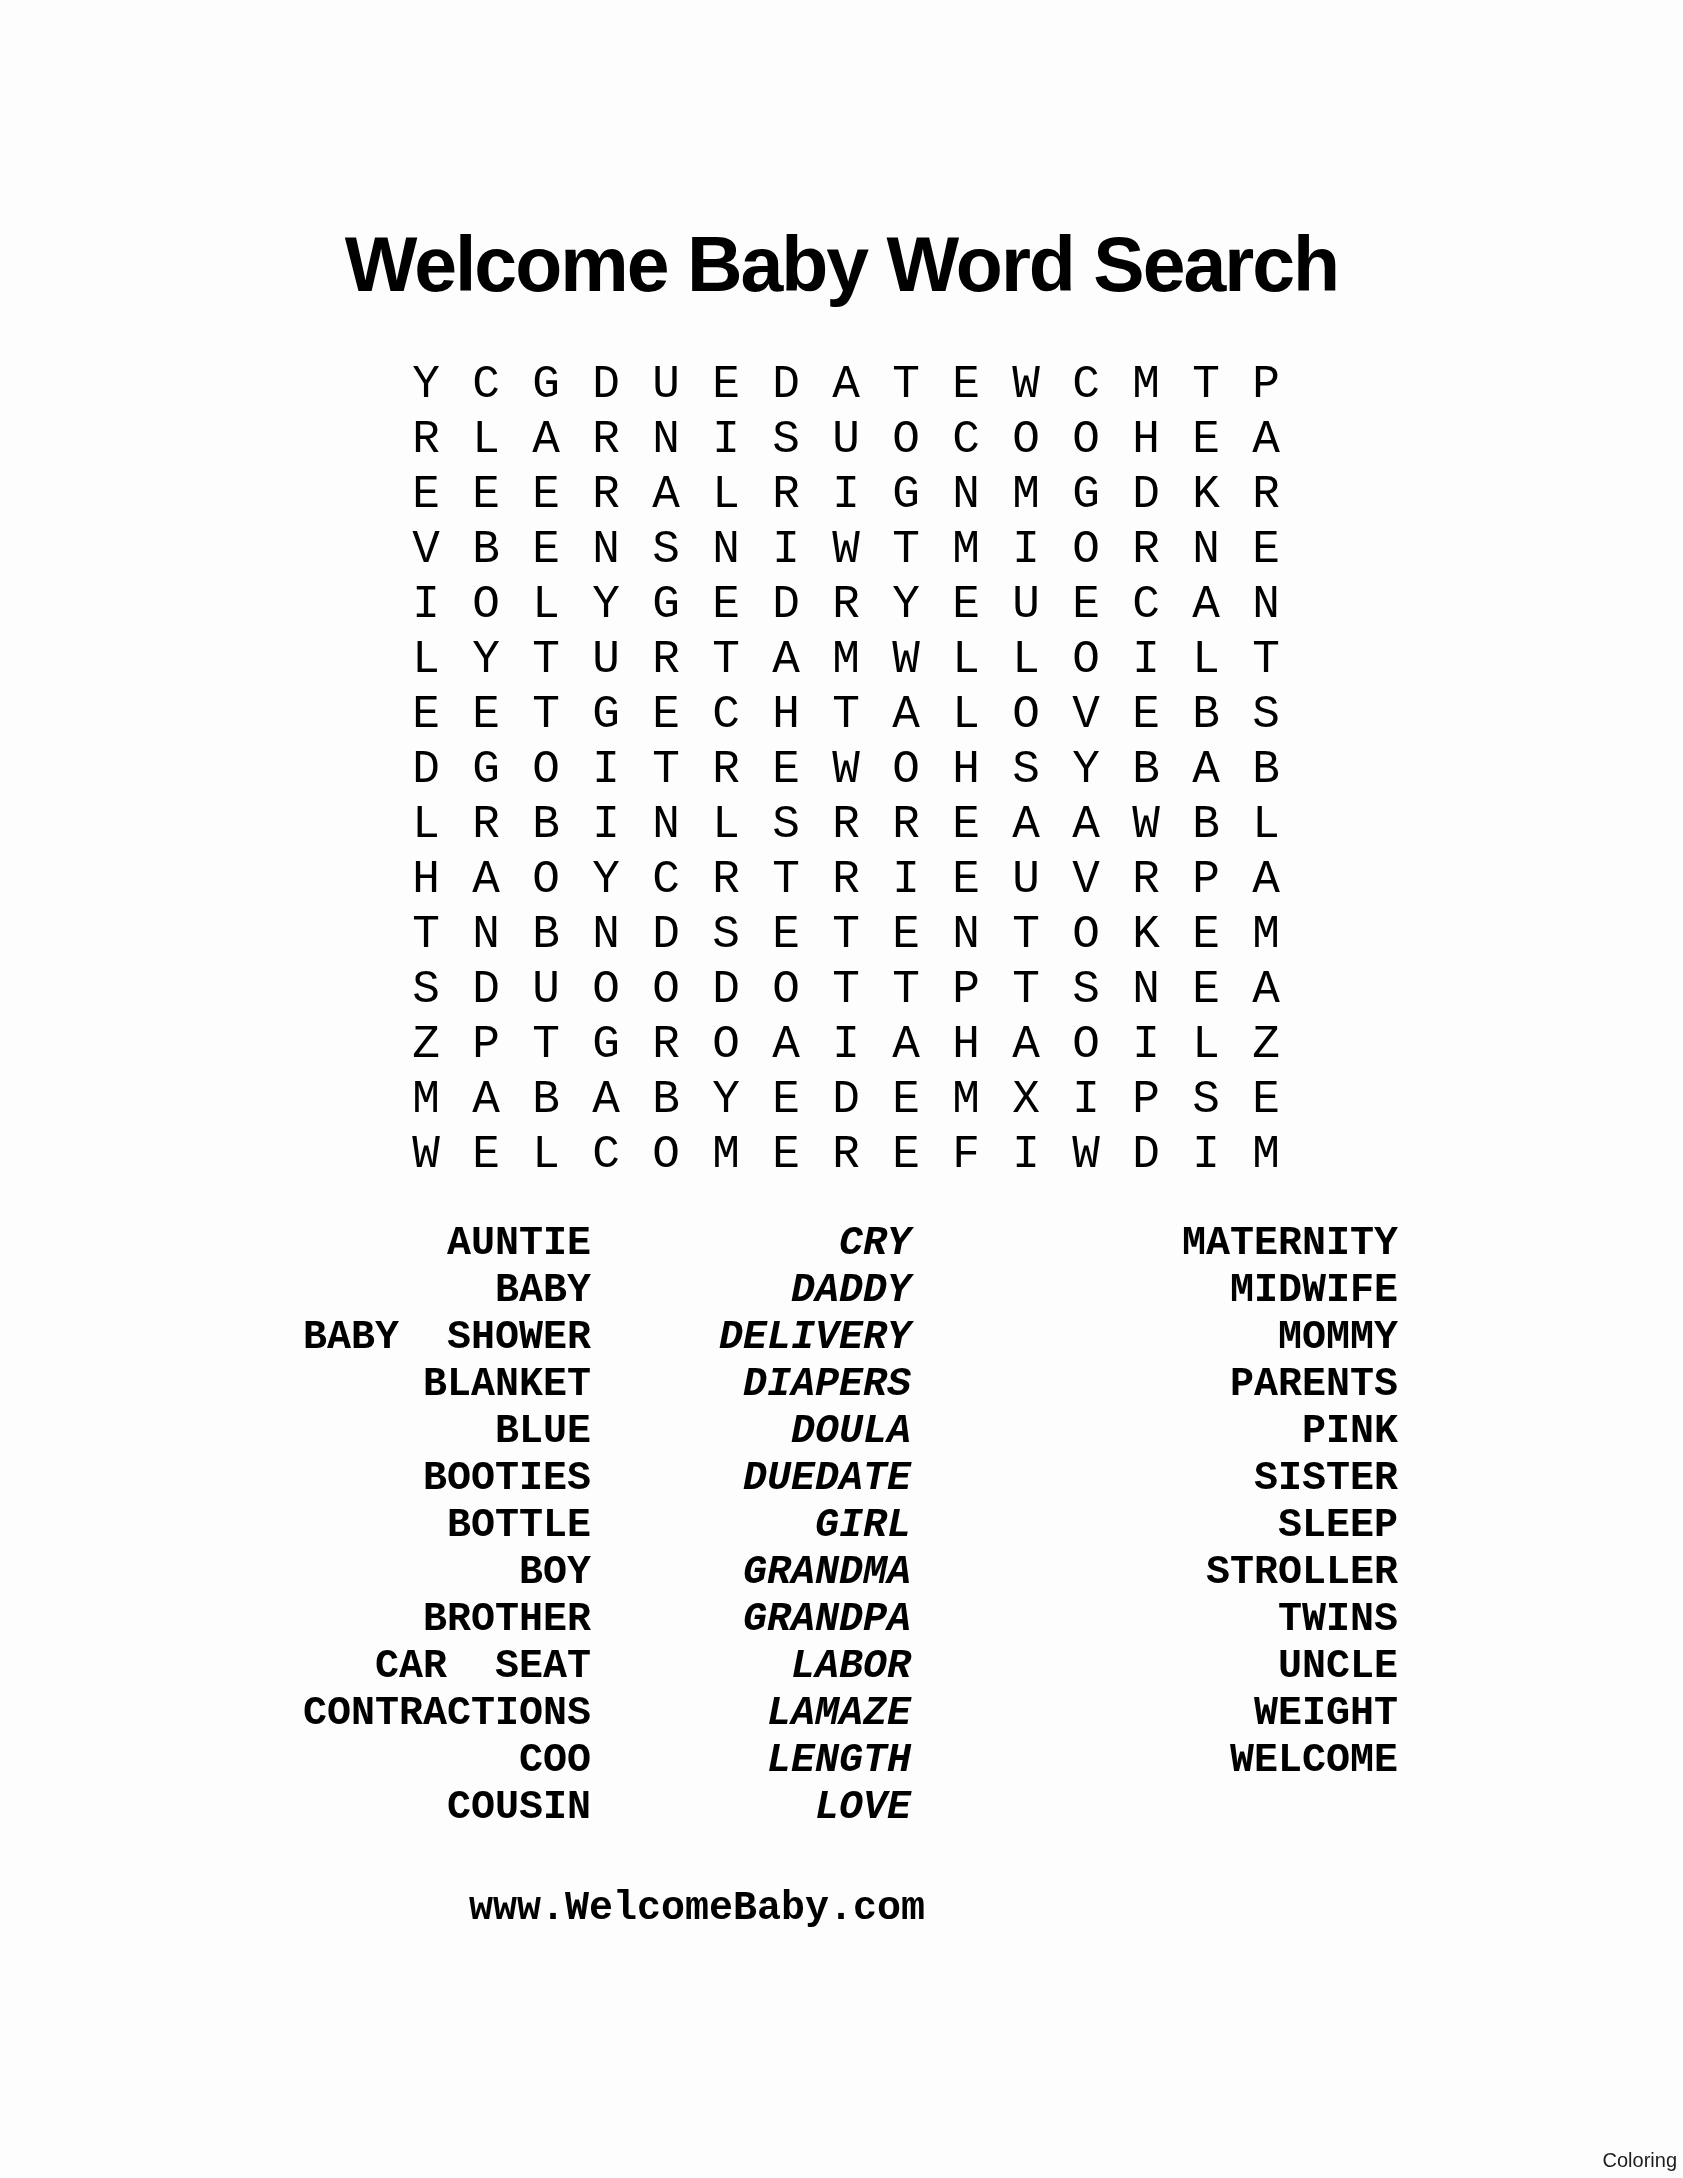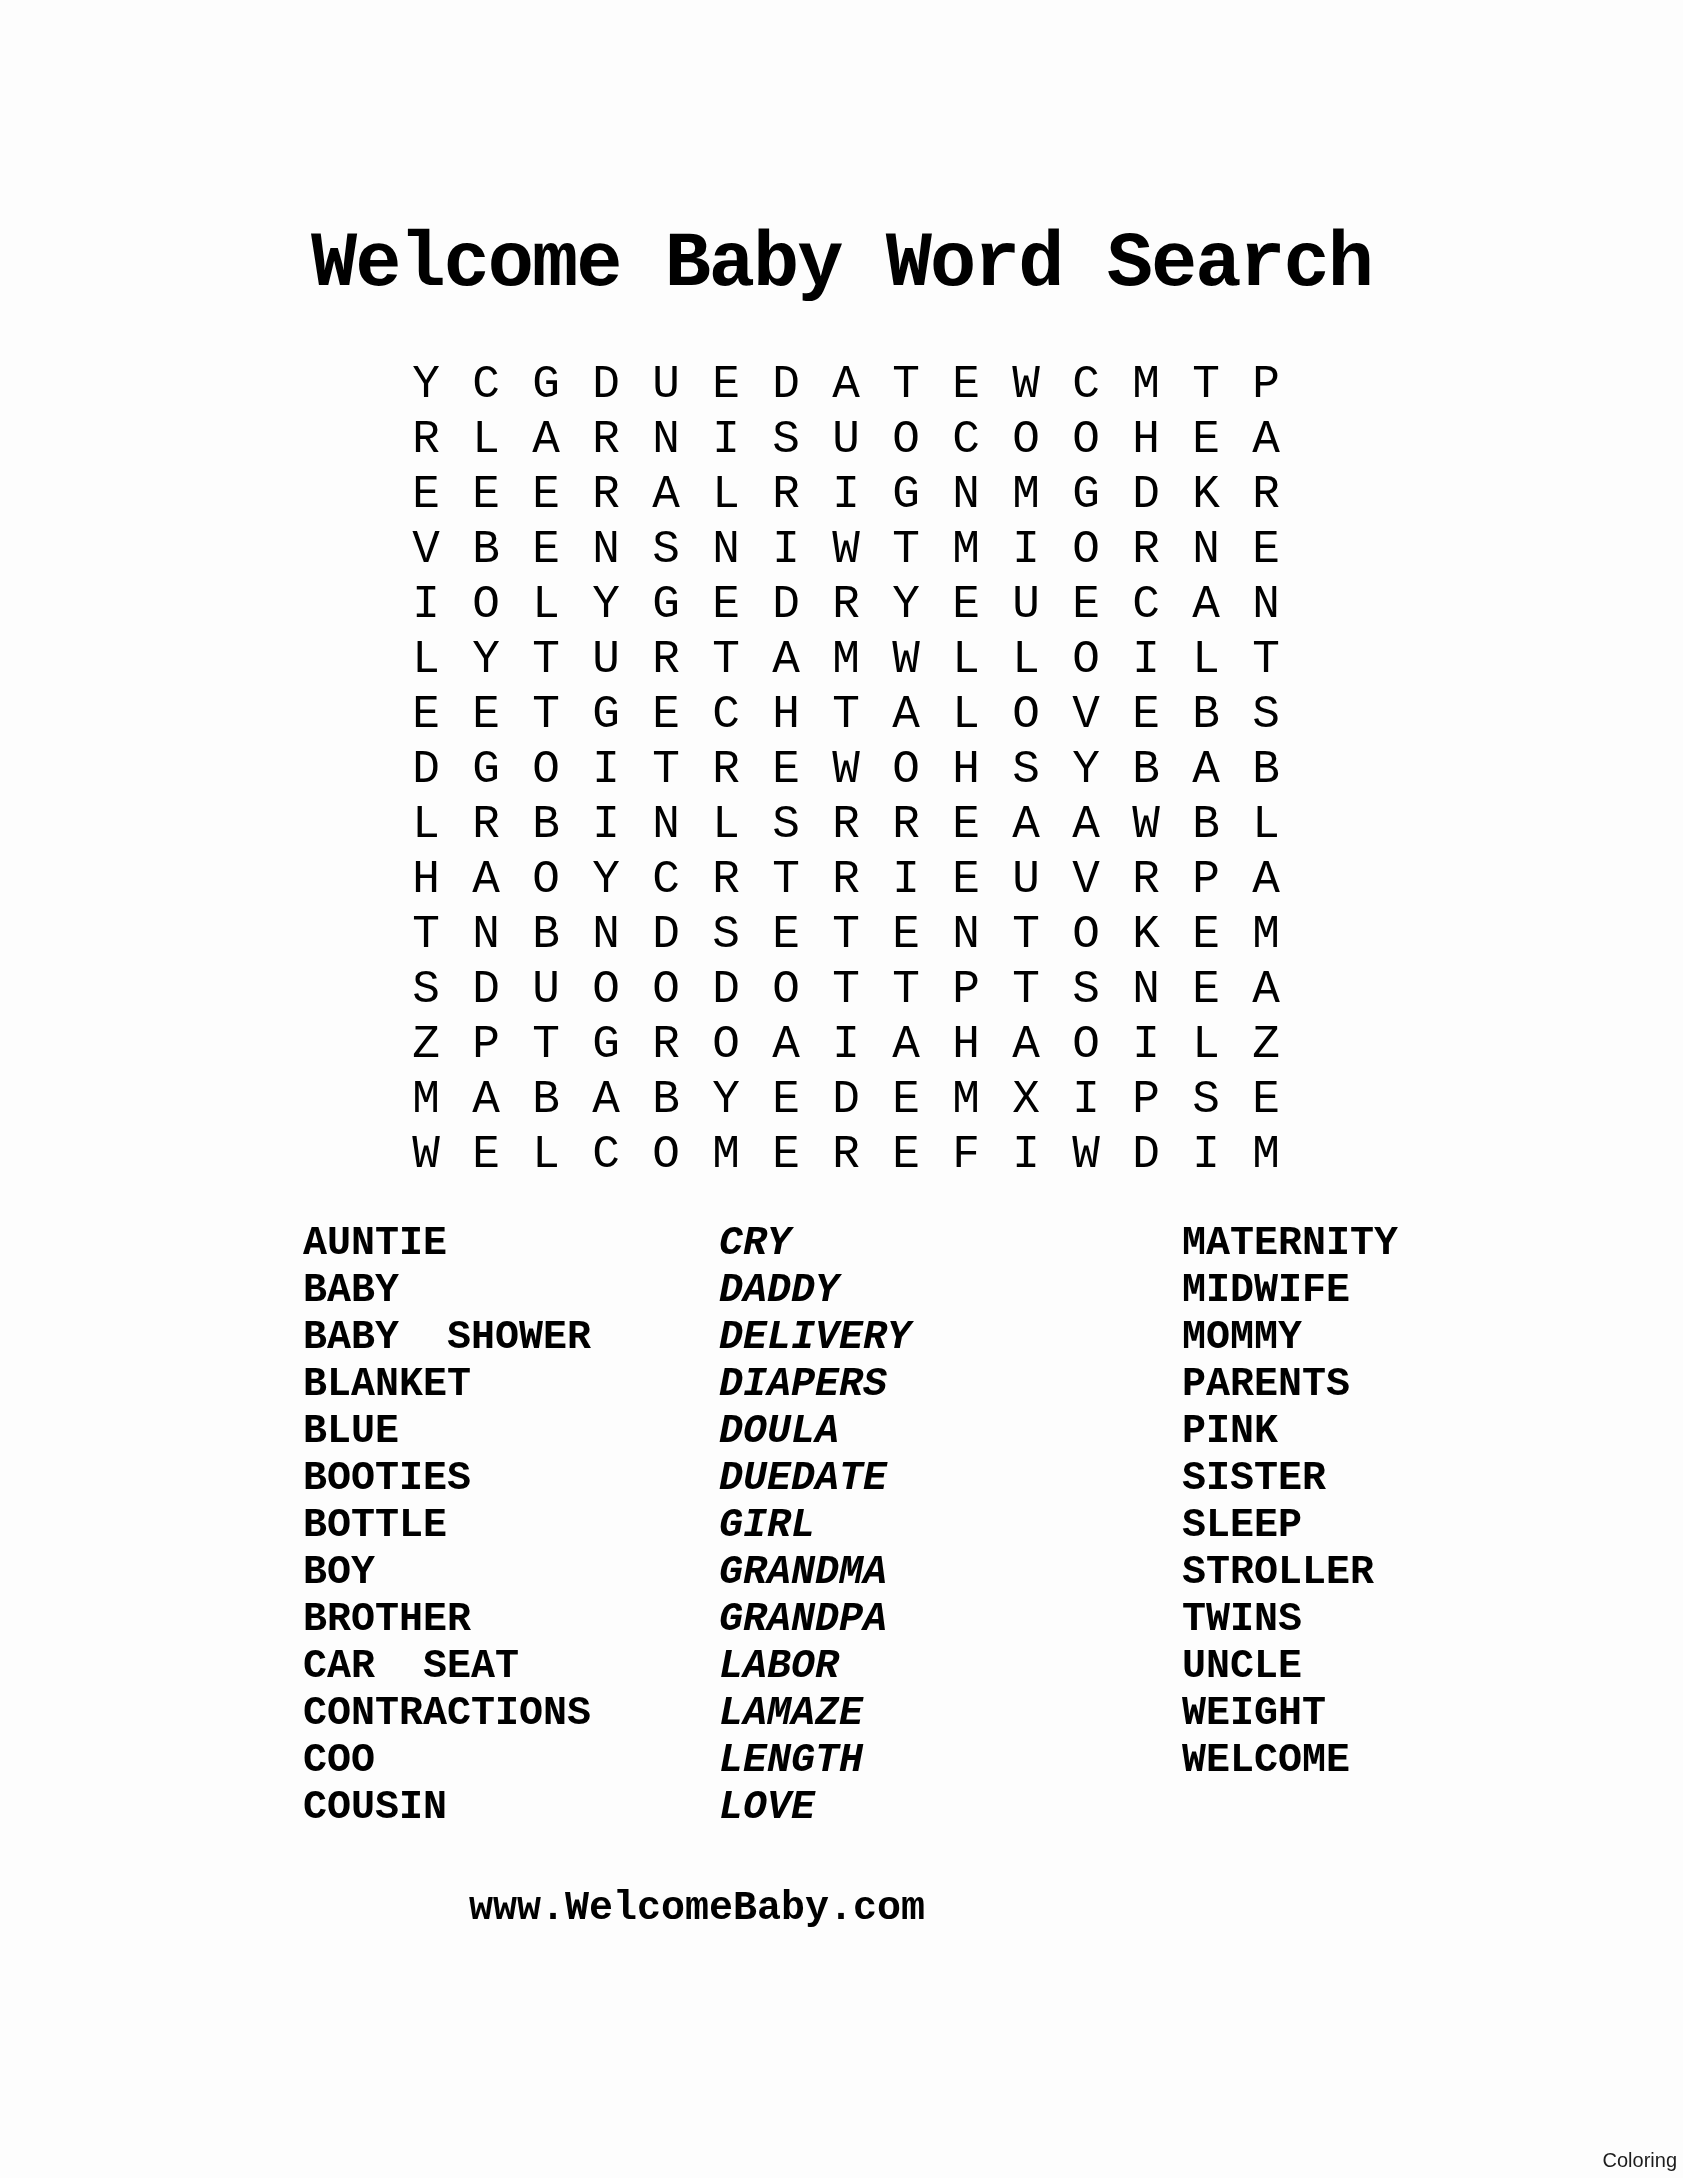--- a/index.html
+++ b/index.html
@@ -14,21 +14,21 @@
     color: #000;
     font-family: "Liberation Sans", sans-serif;
     overflow: hidden;
   }
   .page-title {
     position: absolute;
     top: 226px;
     left: 0;
     width: 1683px;
     text-align: center;
-    font-family: Liberation Mono, monospace;
+    font-family: Liberation Sans, sans-serif;
     font-weight: 700;
     font-size: 77px;
     line-height: 77px;
     letter-spacing: -2px;
     color: #000;
     white-space: nowrap;
   }
   .letter-grid {
     position: absolute;
     top: 358px;
@@ -59,20 +59,21 @@
     top: 0;
     font-family: "Liberation Mono", "DejaVu Sans Mono", monospace;
     font-weight: 700;
     font-size: 40px;
     color: #000;
     white-space: pre;
   }
   .word-col .word {
     height: 47px;
     line-height: 47px;
+    text-align: right;
   }
   .word-col-1 { left: 303px; }
   .word-col-2 { left: 719px; font-style: italic; }
   .word-col-3 { left: 1182px; }
   .footer-site {
     position: absolute;
     top: 1887px;
     left: 0;
     width: 1394px;
     text-align: center;

